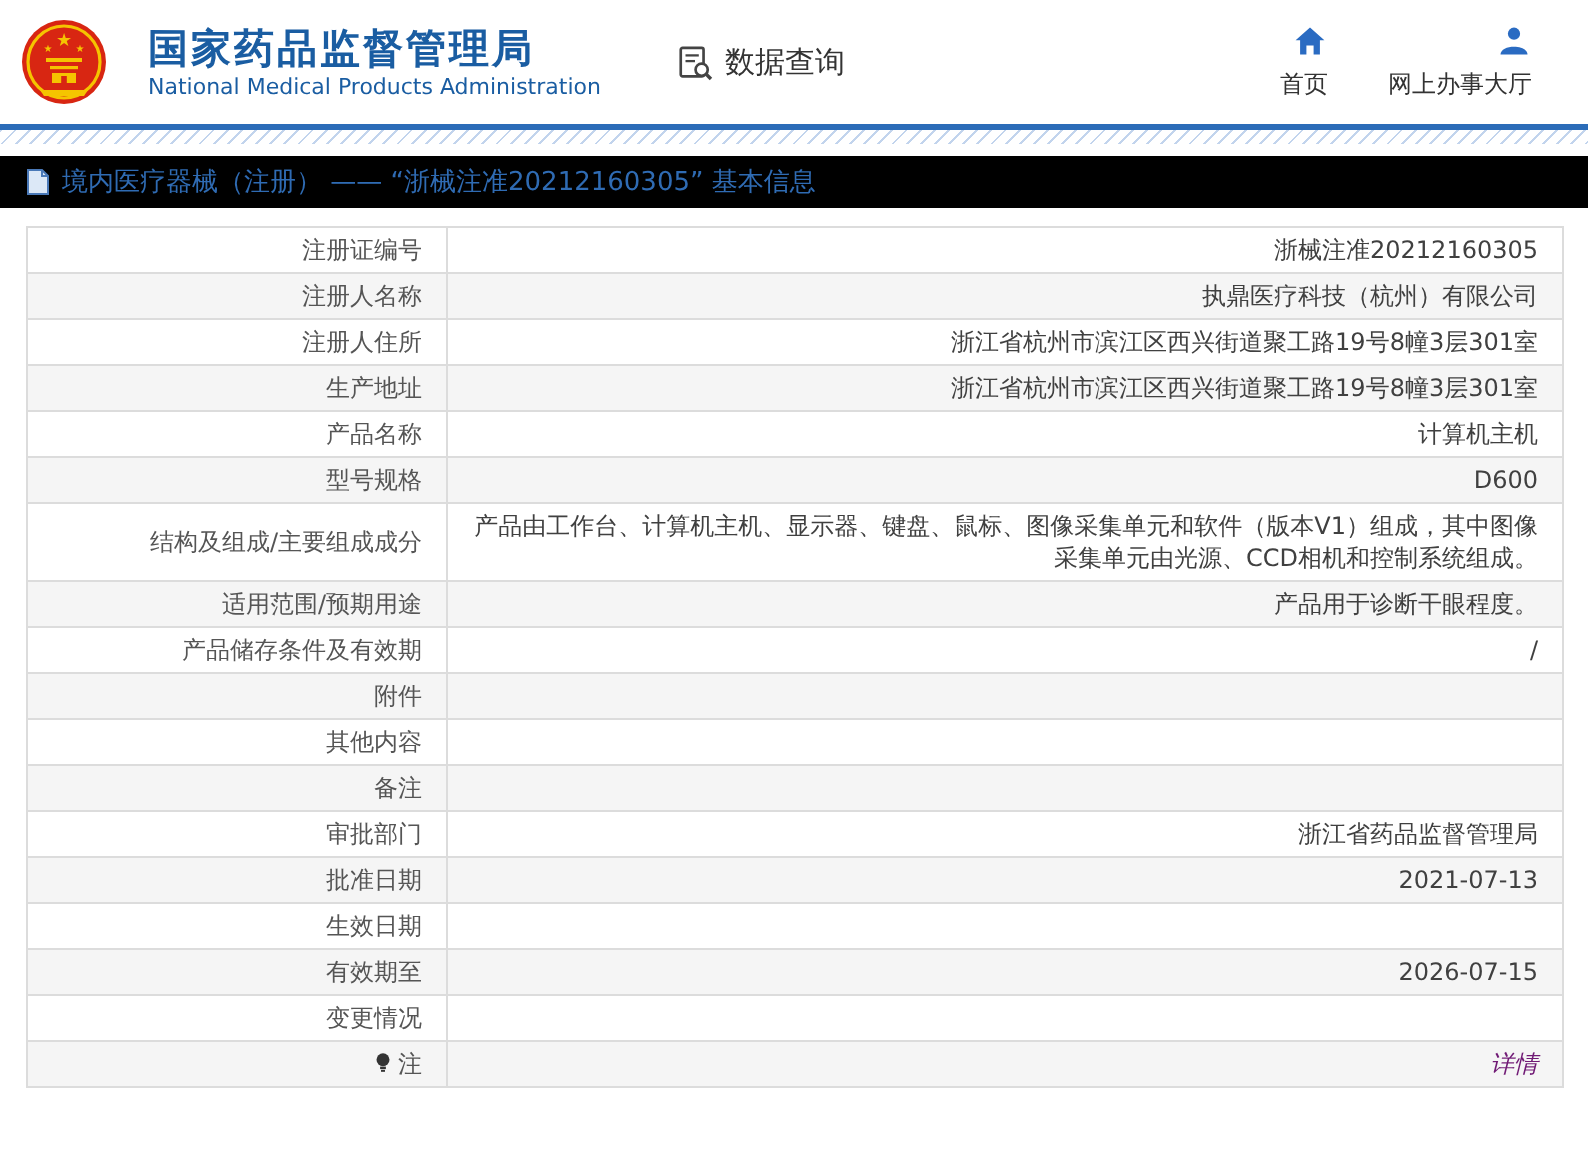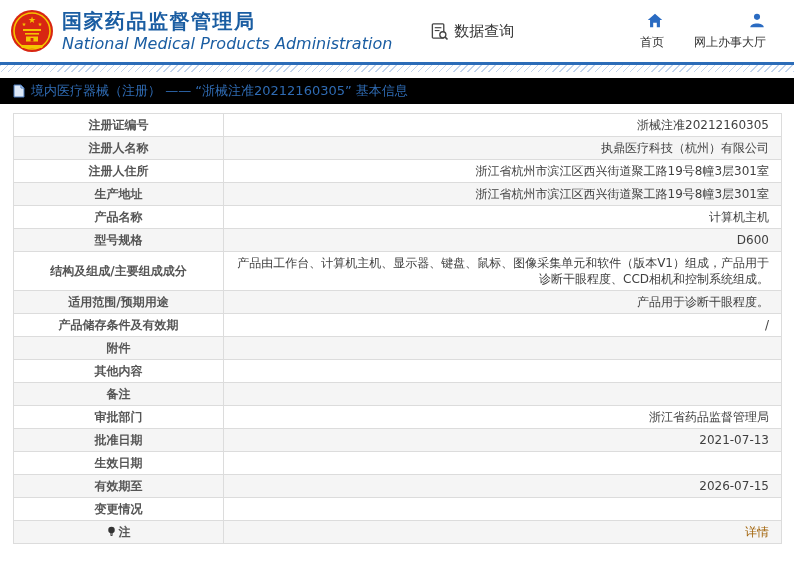--- a/index.html
+++ b/index.html
@@ -14,26 +14,26 @@
   
   .site-header {
     height: 62px;
     display: flex;
     align-items: center;
     background: #fff;
     padding: 0 28px 0 10px;
   }
   .brand { display: flex; align-items: center; }
   .emblem { width: 44px; height: 44px; flex: 0 0 auto; }
-  .brand-text { margin-left: 8px; }
+  .brand-text { margin-left: 20px; }
   .brand-cn {
     color: #1a5da2; font-size: 20px; font-weight: bold;
     letter-spacing: 1.5px; line-height: 1.1;
   }
-  .brand-en { color: #1a5da2; font-size: 16px; margin-top: 2px; font-style: italic; }
+  .brand-en { color: #1a5da2; font-size: 11px; margin-top: 2px; }
 
   .section-label {
     display: flex; align-items: center; gap: 5px;
     margin-left: 38px;
     color: #333; font-size: 15px;
     cursor: pointer;
     text-align: center;
   }
 
   .header-nav { margin-left: auto; display: flex; gap: 30px; }
@@ -69,29 +69,29 @@
     table-layout: fixed;
   }
   .info-table th, .info-table td {
     border: 1px solid #dcdcdc;
     padding: 3px 12px;
     line-height: 16px;
     vertical-align: middle;
   }
   .info-table th {
     width: 210px;
-    text-align: center;
-    font-weight: bold;
+    text-align: right;
+    font-weight: normal;
     color: #555;
     white-space: nowrap;
   }
   .info-table td { color: #404040; text-align: right; word-break: break-all; }
   .info-table tr:nth-child(even) { background: #f5f5f5; }
   .info-table tr:nth-child(odd) { background: #ffffff; }
-  a.details-link { color: #a16207; text-decoration: none; cursor: pointer; }
+  a.details-link { color: #701a75; text-decoration: none; cursor: pointer; font-style: italic; }
   .bulb { vertical-align: -1px; margin-right: 3px; }
 </style>
 </head>
 <body>
 
 <header class="site-header">
   <div class="brand">
     <svg class="emblem" viewBox="0 0 44 44">
       <circle cx="22" cy="22" r="21" fill="#d82612"></circle>
       <circle cx="22" cy="22" r="18" fill="none" stroke="#f5c400" stroke-width="1.6"></circle>
@@ -170,21 +170,21 @@
     <tr>
       <th>产品名称</th>
       <td>计算机主机</td>
     </tr>
     <tr>
       <th>型号规格</th>
       <td>D600</td>
     </tr>
     <tr>
       <th>结构及组成/主要组成成分</th>
-      <td>产品由工作台、计算机主机、显示器、键盘、鼠标、图像采集单元和软件（版本V1）组成，产品用于诊断干眼程度、CCD相机和控制系统组成。</td>
+      <td>产品由工作台、计算机主机、显示器、键盘、鼠标、图像采集单元和软件（版本V1）组成，其中图像采集单元由光源、CCD相机和控制系统组成。</td>
     </tr>
     <tr>
       <th>适用范围/预期用途</th>
       <td>产品用于诊断干眼程度。</td>
     </tr>
     <tr>
       <th>产品储存条件及有效期</th>
       <td>/</td>
     </tr>
     <tr>

